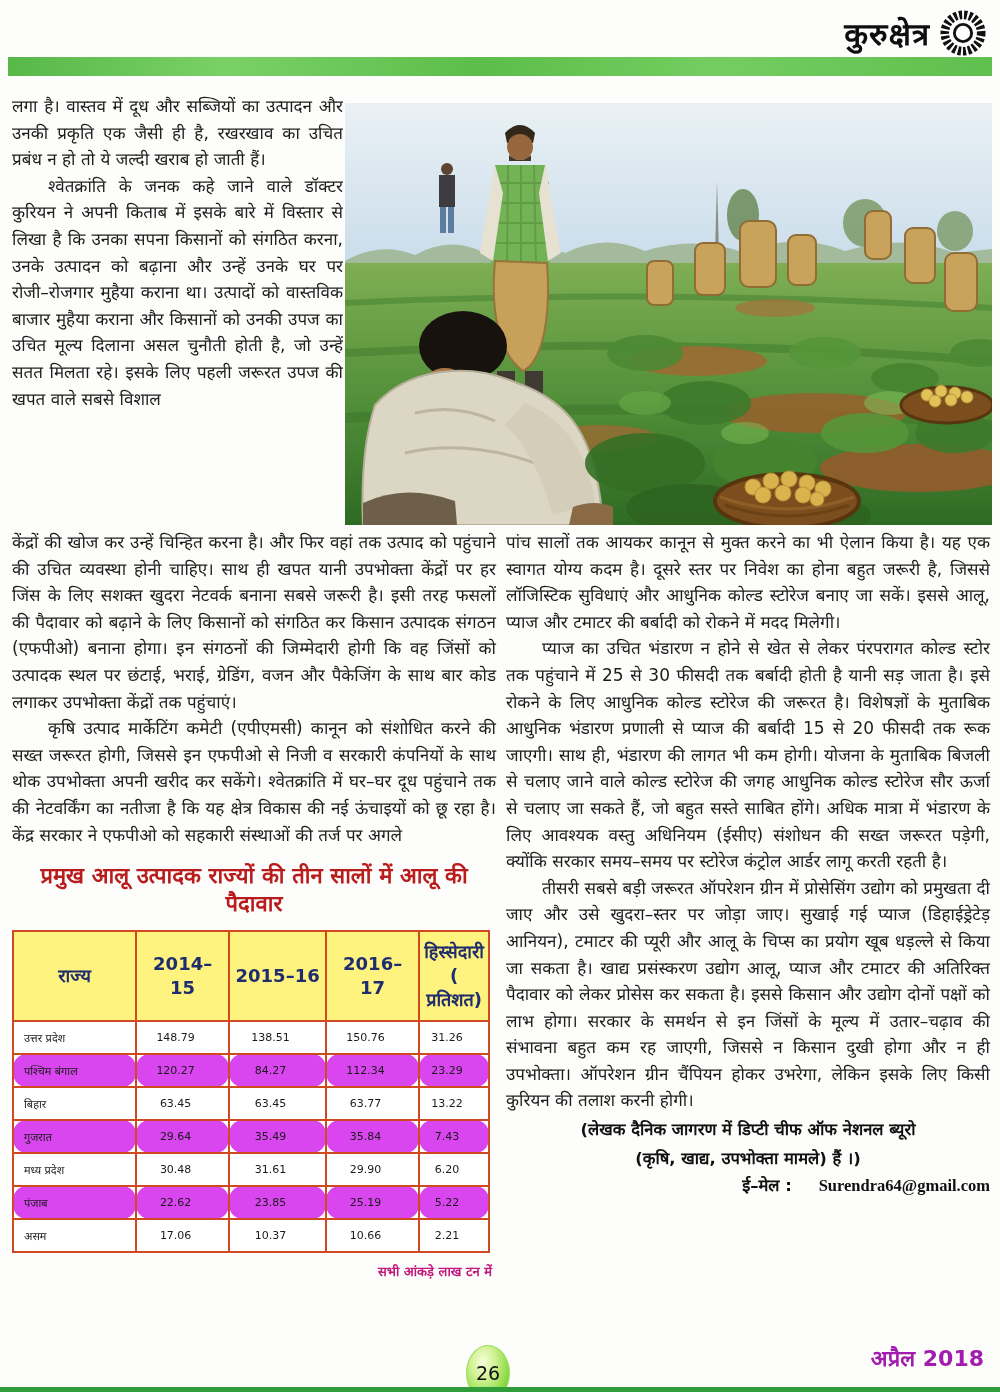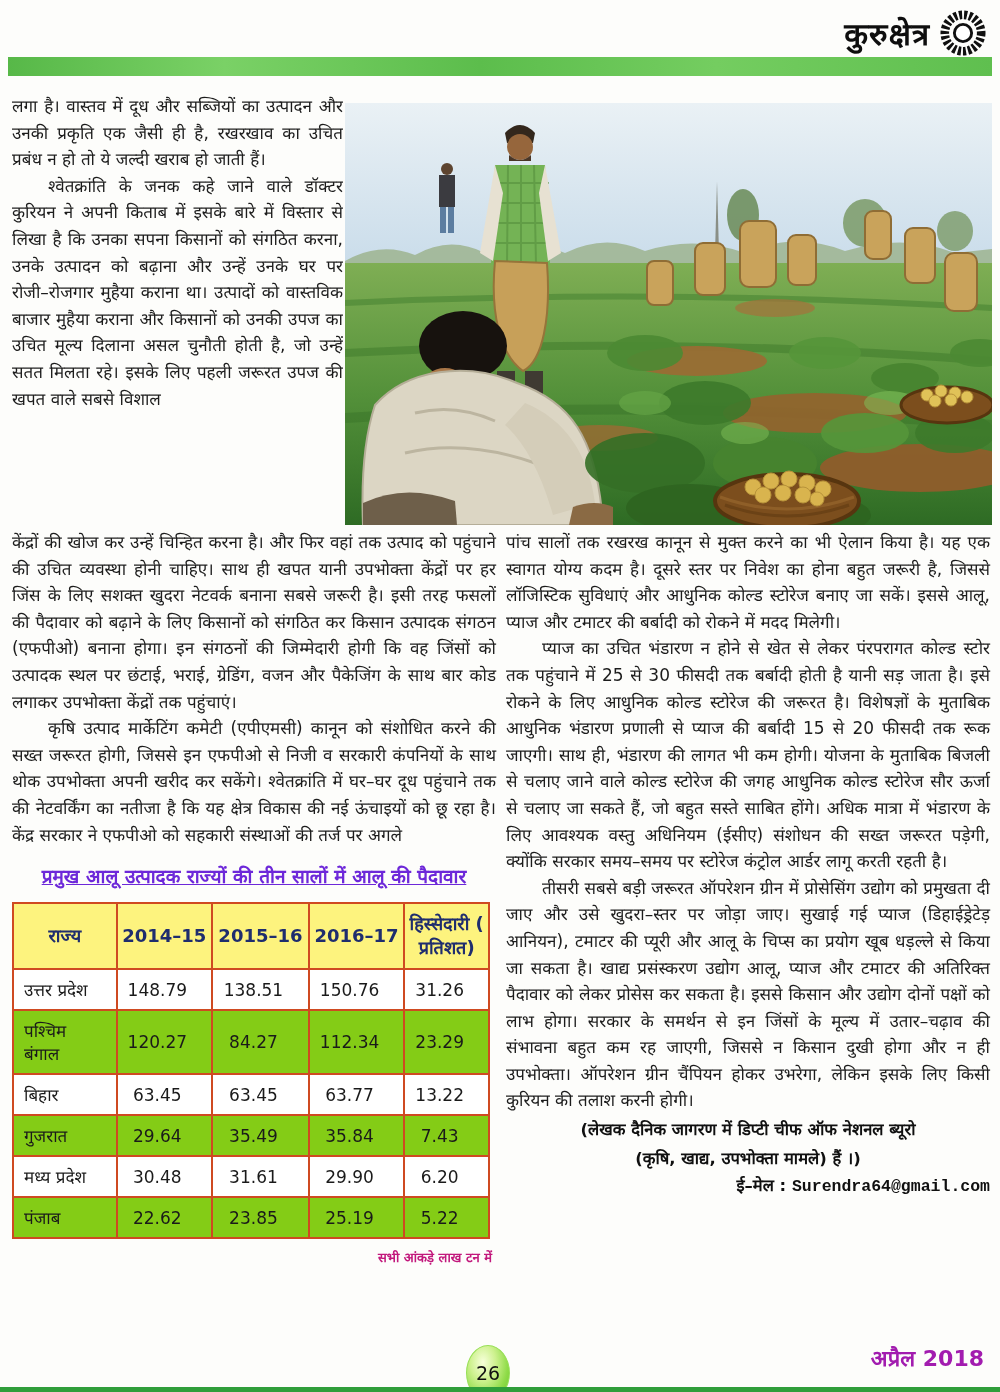--- a/index.html
+++ b/index.html
@@ -21,40 +21,40 @@
   .col-left-top {
     position:absolute; left:12px; top:93px; width:331px; height:426px; overflow:hidden;
   }
   .col-left  { position:absolute; left:12px;  top:529px; width:484px; }
   .col-right { position:absolute; left:506px; top:529px; width:484px; }
   p.body-text { margin:0; font-size:17px; line-height:26.6px; text-align:justify; color:#1c1c1c; }
   .indent { text-indent:36px; }
   
   .table-title {
     margin:14px auto 0 auto; width:460px; text-align:center; font-weight:bold;
-    font-size:19px; line-height:28px; color:#6d28d9;text-decoration:underline;
+    font-size:22px; line-height:28px; color:#b91c1c;
   }
   table.prod { border-collapse:collapse; width:478px; margin-top:12px; background:#ffffff; }
   .prod th, .prod td { border:2px solid #cf4a21; }
   .prod th {
     background:#fdf37e; color:#1f2d6e; font-size:18px; font-weight:bold;
     padding:8px 4px; text-align:center; line-height:24px;
   }
-  .prod td { font-size:17px; padding:8px 24px 8px 10px; color:#1a1a1a; }
+  .prod td { font-size:11px; padding:8px 24px 8px 10px; color:#1a1a1a; }
   .prod td.num { text-align:center; }
-  .prod tr.alt td { background:#84cc16; }
+  .prod tr.alt td { background:#d946ef;border-radius:14px; }
   .prod .c-state { width:116px; }
   .prod .c-y1 { width:84px; }
   .prod .c-y2 { width:88px; }
   .prod .c-y3 { width:84px; }
   .footnote { margin-top:9px; text-align:right; font-weight:bold; color:#c2187c; font-size:13px; padding-right:4px; }
   
   .author-note { margin-top:3px; text-align:center; font-weight:bold; font-size:16.5px; line-height:26px; color:#101010; }
   .email-line  { text-align:right; font-weight:bold; font-size:16.5px; line-height:27px; color:#101010; }
-  .email-addr  { font-family:Liberation Mono, monospace; font-weight:bold; }
+  .email-addr  { font-family:Liberation Serif, serif; font-weight:bold;margin-left:21px; }
   
   .page-circle {
     position:absolute; left:466px; top:1345px; width:42px; height:54px; border-radius:50%;
     background:radial-gradient(ellipse at 38% 30%, #f7ffda 0%, #cdf18e 35%, #8edb47 68%, #68c12e 100%);
     border:1px solid #97df55; display:flex; align-items:center; justify-content:center;
     font-size:19px; color:#111;
   }
   .issue-date { position:absolute; right:16px; top:1342px; font-size:22px; font-weight:bold; color:#a21caf; }
   .bottom-strip { position:absolute; left:0; right:0; bottom:0; height:5px; background:#2f9e3a; }
 </style>
@@ -260,28 +260,35 @@
             <td class="num">29.90</td>
             <td class="num">6.20</td>
           </tr>
           <tr class="alt">
             <td>पंजाब</td>
             <td class="num">22.62</td>
             <td class="num">23.85</td>
             <td class="num">25.19</td>
             <td class="num">5.22</td>
           </tr>
+          <tr>
+            <td>असम</td>
+            <td class="num">17.06</td>
+            <td class="num">10.37</td>
+            <td class="num">10.66</td>
+            <td class="num">2.21</td>
+          </tr>
         </tbody>
     </table>
 
     <div class="footnote">सभी आंकड़े लाख टन में</div>
   </div>
 
   <div class="col-right">
-    <p class="body-text">पांच सालों तक रखरख कानून से मुक्त करने का भी ऐलान किया है। यह एक स्वागत योग्य कदम है। दूसरे स्तर पर निवेश का होना बहुत जरूरी है, जिससे लॉजिस्टिक सुविधाएं और आधुनिक कोल्ड स्टोरेज बनाए जा सकें। इससे आलू, प्याज और टमाटर की बर्बादी को रोकने में मदद मिलेगी।</p>
+    <p class="body-text">पांच सालों तक आयकर कानून से मुक्त करने का भी ऐलान किया है। यह एक स्वागत योग्य कदम है। दूसरे स्तर पर निवेश का होना बहुत जरूरी है, जिससे लॉजिस्टिक सुविधाएं और आधुनिक कोल्ड स्टोरेज बनाए जा सकें। इससे आलू, प्याज और टमाटर की बर्बादी को रोकने में मदद मिलेगी।</p>
     <p class="body-text indent">प्याज का उचित भंडारण न होने से खेत से लेकर पंरपरागत कोल्ड स्टोर तक पहुंचाने में 25 से 30 फीसदी तक बर्बादी होती है यानी सड़ जाता है। इसे रोकने के लिए आधुनिक कोल्ड स्टोरेज की जरूरत है। विशेषज्ञों के मुताबिक आधुनिक भंडारण प्रणाली से प्याज की बर्बादी 15 से 20 फीसदी तक रूक जाएगी। साथ ही, भंडारण की लागत भी कम होगी। योजना के मुताबिक बिजली से चलाए जाने वाले कोल्ड स्टोरेज की जगह आधुनिक कोल्ड स्टोरेज सौर ऊर्जा से चलाए जा सकते हैं, जो बहुत सस्ते साबित होंगे। अधिक मात्रा में भंडारण के लिए आवश्यक वस्तु अधिनियम (ईसीए) संशोधन की सख्त जरूरत पड़ेगी, क्योंकि सरकार समय–समय पर स्टोरेज कंट्रोल आर्डर लागू करती रहती है।</p>
     <p class="body-text indent">तीसरी सबसे बड़ी जरूरत ऑपरेशन ग्रीन में प्रोसेसिंग उद्योग को प्रमुखता दी जाए और उसे खुदरा–स्तर पर जोड़ा जाए। सुखाई गई प्याज (डिहाईड्रेटेड़ आनियन), टमाटर की प्यूरी और आलू के चिप्स का प्रयोग खूब धड़ल्ले से किया जा सकता है। खाद्य प्रसंस्करण उद्योग आलू, प्याज और टमाटर की अतिरिक्त पैदावार को लेकर प्रोसेस कर सकता है। इससे किसान और उद्योग दोनों पक्षों को लाभ होगा। सरकार के समर्थन से इन जिंसों के मूल्य में उतार–चढ़ाव की संभावना बहुत कम रह जाएगी, जिससे न किसान दुखी होगा और न ही उपभोक्ता। ऑपरेशन ग्रीन चैंपियन होकर उभरेगा, लेकिन इसके लिए किसी कुरियन की तलाश करनी होगी।</p>
     <div class="author-note">(लेखक दैनिक जागरण में डिप्टी चीफ ऑफ नेशनल ब्यूरो</div>
     <div class="author-note">(कृषि, खाद्य, उपभोक्ता मामले) हैं ।)</div>
     <div class="email-line">
       <span>ई–मेल : </span><span class="email-addr">Surendra64@gmail.com</span>
     </div>
   </div>
 
   <div class="page-circle">

